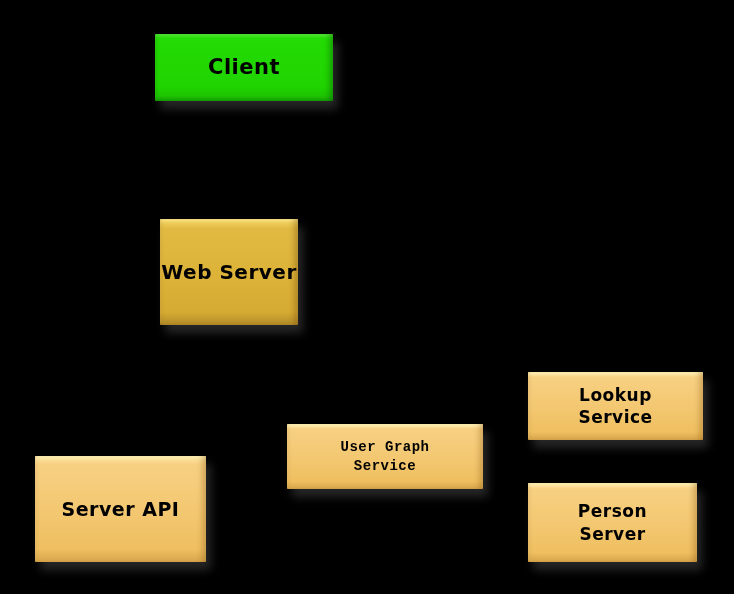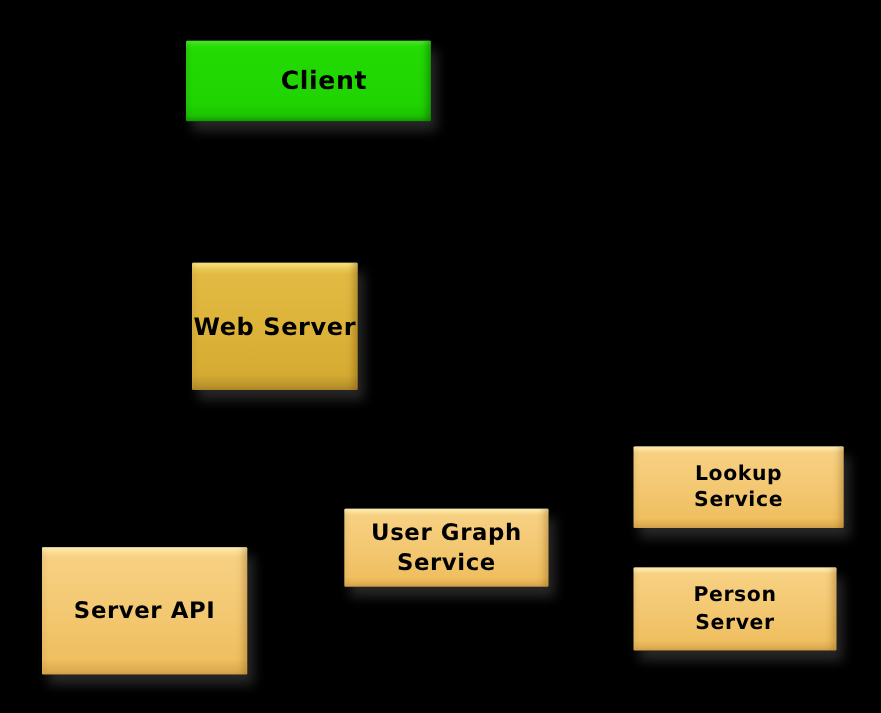--- a/index.html
+++ b/index.html
@@ -29,21 +29,20 @@
     letter-spacing:0.5px;
   }
   
   .skin-green{
     background:linear-gradient(180deg,#2ce20c 0%,#23da03 12%,#20d401 78%,#1dc501 92%,#16a300 100%);
     box-shadow:
       inset -6px 0 6px -3px rgba(0,70,0,0.45),
       inset 3px 0 5px -3px rgba(0,60,0,0.30),
       inset 0 3px 3px -1px rgba(150,255,120,0.45),
       5px 8px 10px rgba(130,130,130,0.30);
-    padding-left: 26px;
   }
   .skin-gold{
     background:linear-gradient(180deg,#f6d96a 0%,#e2ba43 9%,#dcb238 55%,#d6ab33 88%,#b18a28 100%);
     box-shadow:
       inset -7px 0 6px -4px rgba(100,60,0,0.40),
       inset 3px 0 5px -3px rgba(100,60,0,0.22),
       inset 0 3px 3px -1px rgba(255,240,160,0.65),
       5px 8px 10px rgba(130,130,130,0.30);
   }
   .skin-tan{
@@ -51,23 +50,23 @@
     box-shadow:
       inset -7px 0 6px -4px rgba(120,70,0,0.35),
       inset 3px 0 5px -3px rgba(120,70,0,0.20),
       inset 0 3px 3px -1px rgba(255,245,190,0.75),
       5px 8px 10px rgba(130,130,130,0.30);
   }
   
   .n-client      {left:155px; top:34px;  width:178px; height:67px;  font-size:21px;}
   .n-web-server  {left:160px; top:219px; width:138px; height:106px; font-size:20px;}
   .n-search-api  {left:35px;  top:456px; width:171px; height:106px; font-size:19px;}
-  .n-user-graph  {left:287px; top:424px; width:170px; height:65px;  font-size:19px;}
+  .n-user-graph  {left:287px; top:424px; width:196px; height:65px;  font-size:14px;font-family:Liberation Mono, monospace;}
   .n-lookup      {left:528px; top:372px; width:175px; height:68px;  font-size:17px;}
-  .n-person      {left:528px; top:473px; width:169px; height:69px;  font-size:17px;}
+  .n-person      {left:528px; top:483px; width:169px; height:79px;  font-size:17px;}
 </style>
 </head>
 <body>
 
 <div class="stage">
 
   <div class="node skin-green n-client">
     <span class="label">Client</span>
   </div>
 

